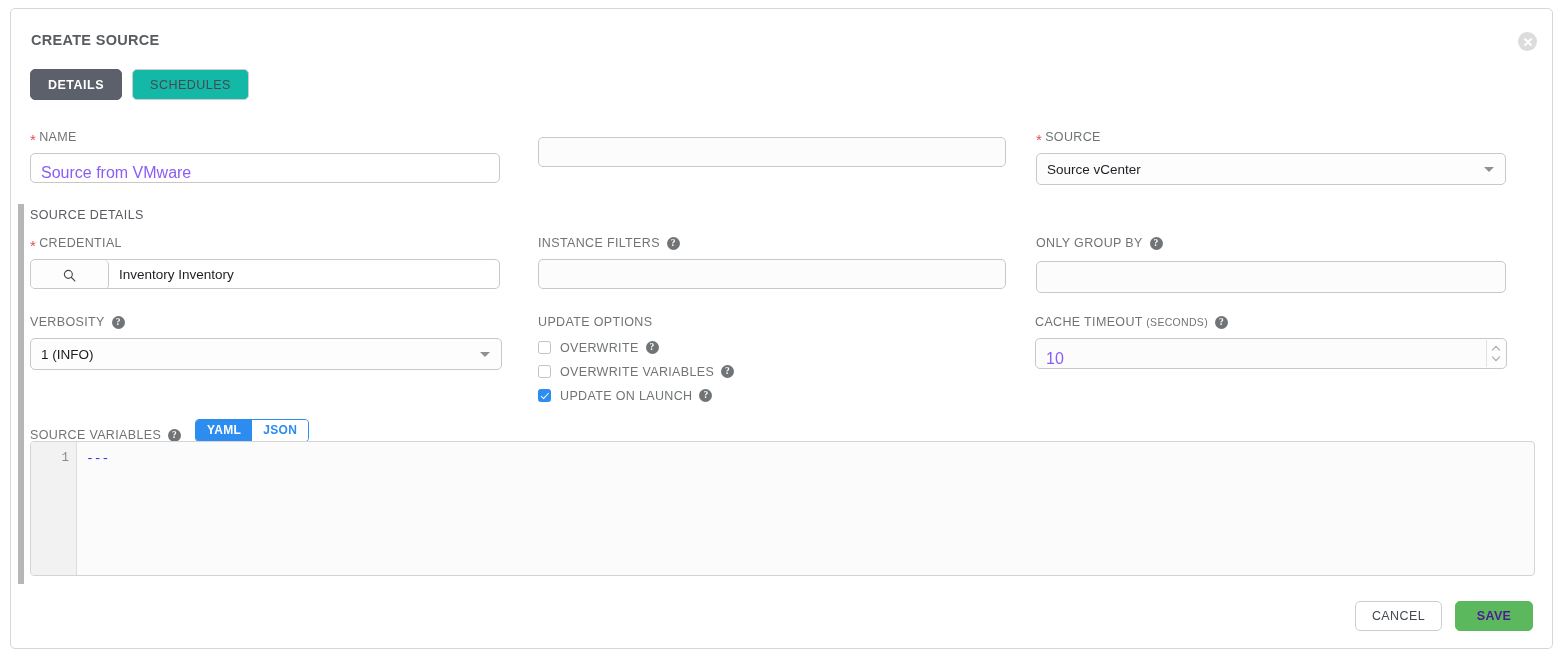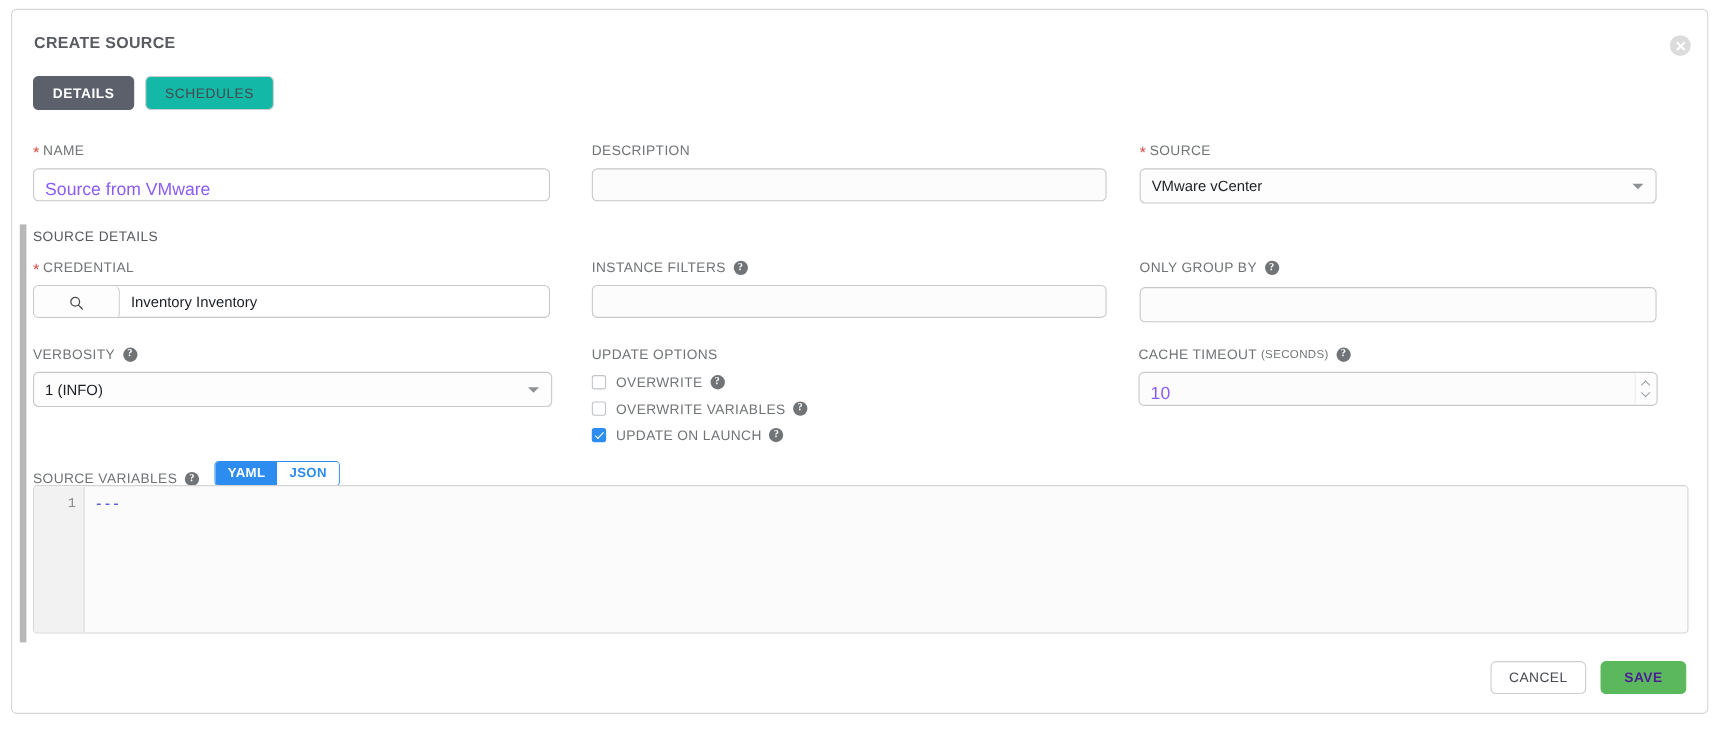--- a/index.html
+++ b/index.html
@@ -426,33 +426,32 @@
     <div class="label">
       <span class="req">*</span>
       <span>NAME</span>
     </div>
     <div class="input filled">
       <span>Source from VMware</span>
     </div>
   </div>
 
   <div class="field" style="left:527px; top:120px; width:468px;">
-    <div class="label">DESCRIPTION</div>
     <div class="input">
       <span></span>
     </div>
   </div>
 
   <div class="field" style="left:1025px; top:120px; width:470px;">
     <div class="label">
       <span class="req">*</span>
       <span>SOURCE</span>
     </div>
     <div class="select">
-      <span>VMware vCenter</span>
+      <span>Source vCenter</span>
       <span class="caret"></span>
     </div>
   </div>
 
   <div class="section-head">SOURCE DETAILS</div>
 
   <div class="field" style="left:19px; top:226px; width:470px;">
     <div class="label">
       <span class="req">*</span>
       <span>CREDENTIAL</span>

